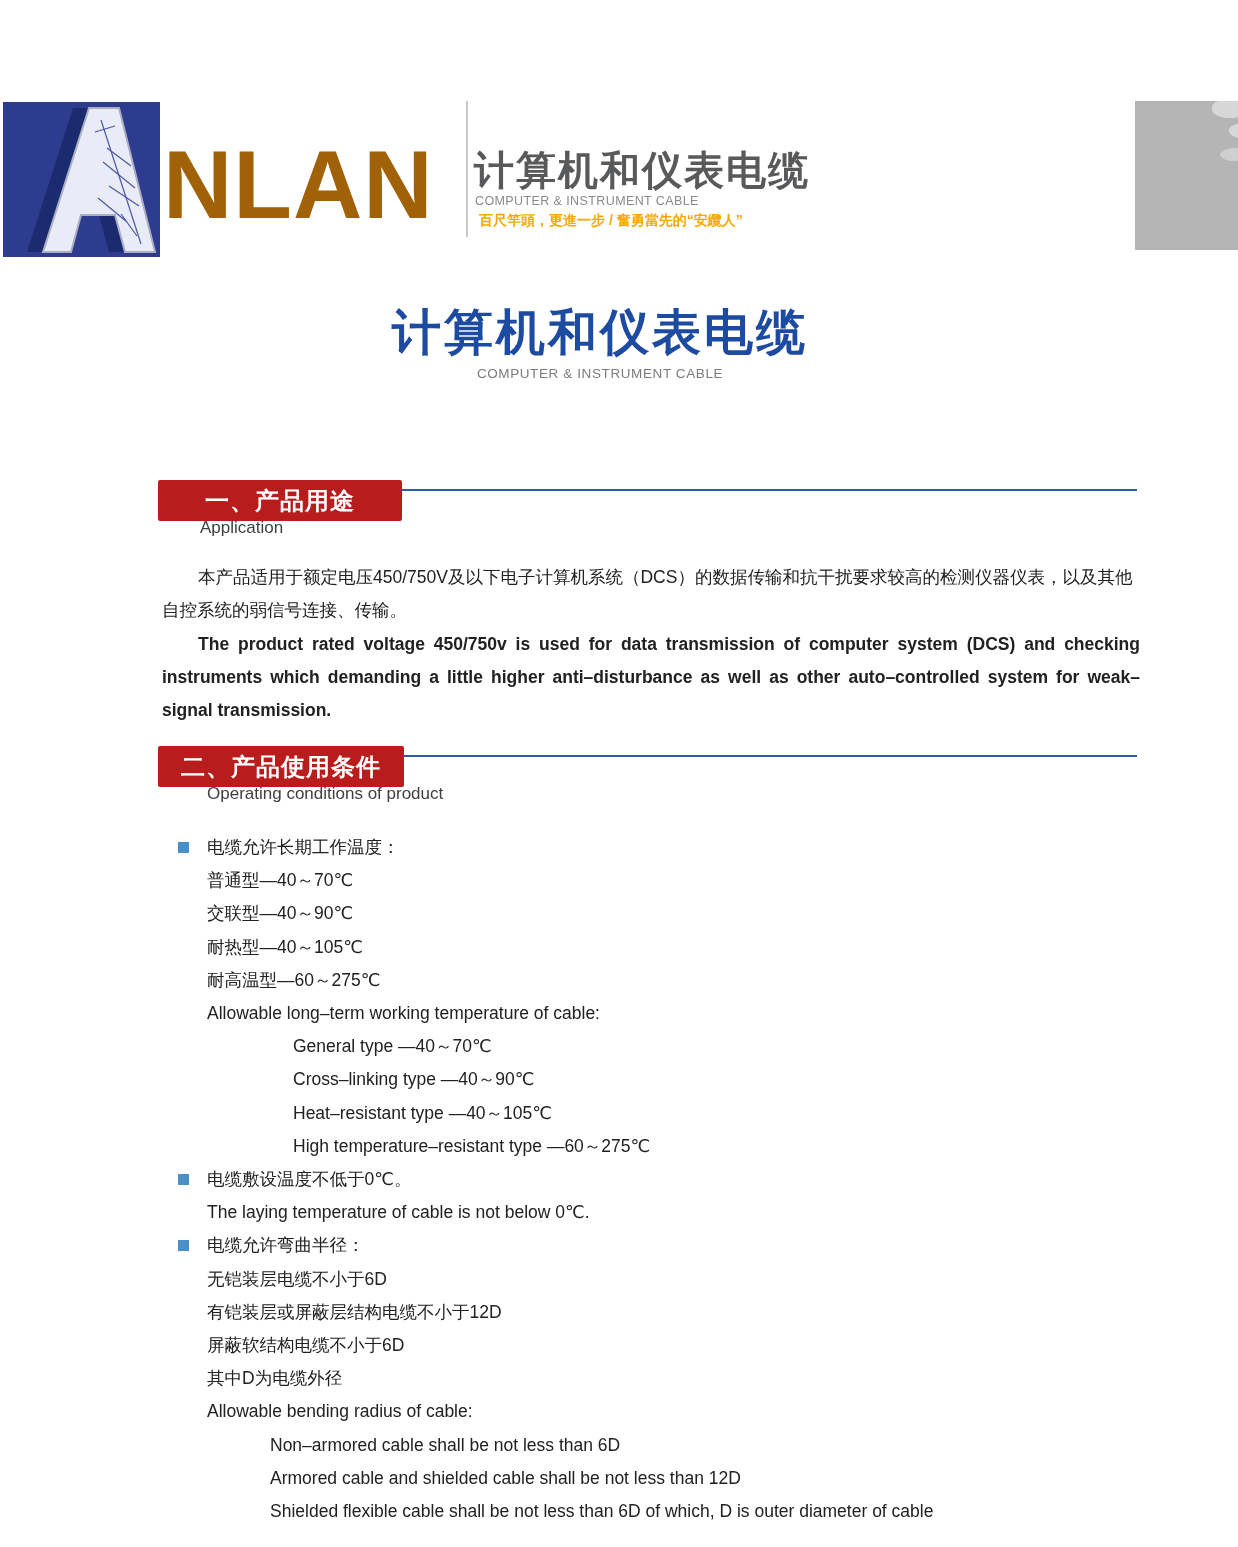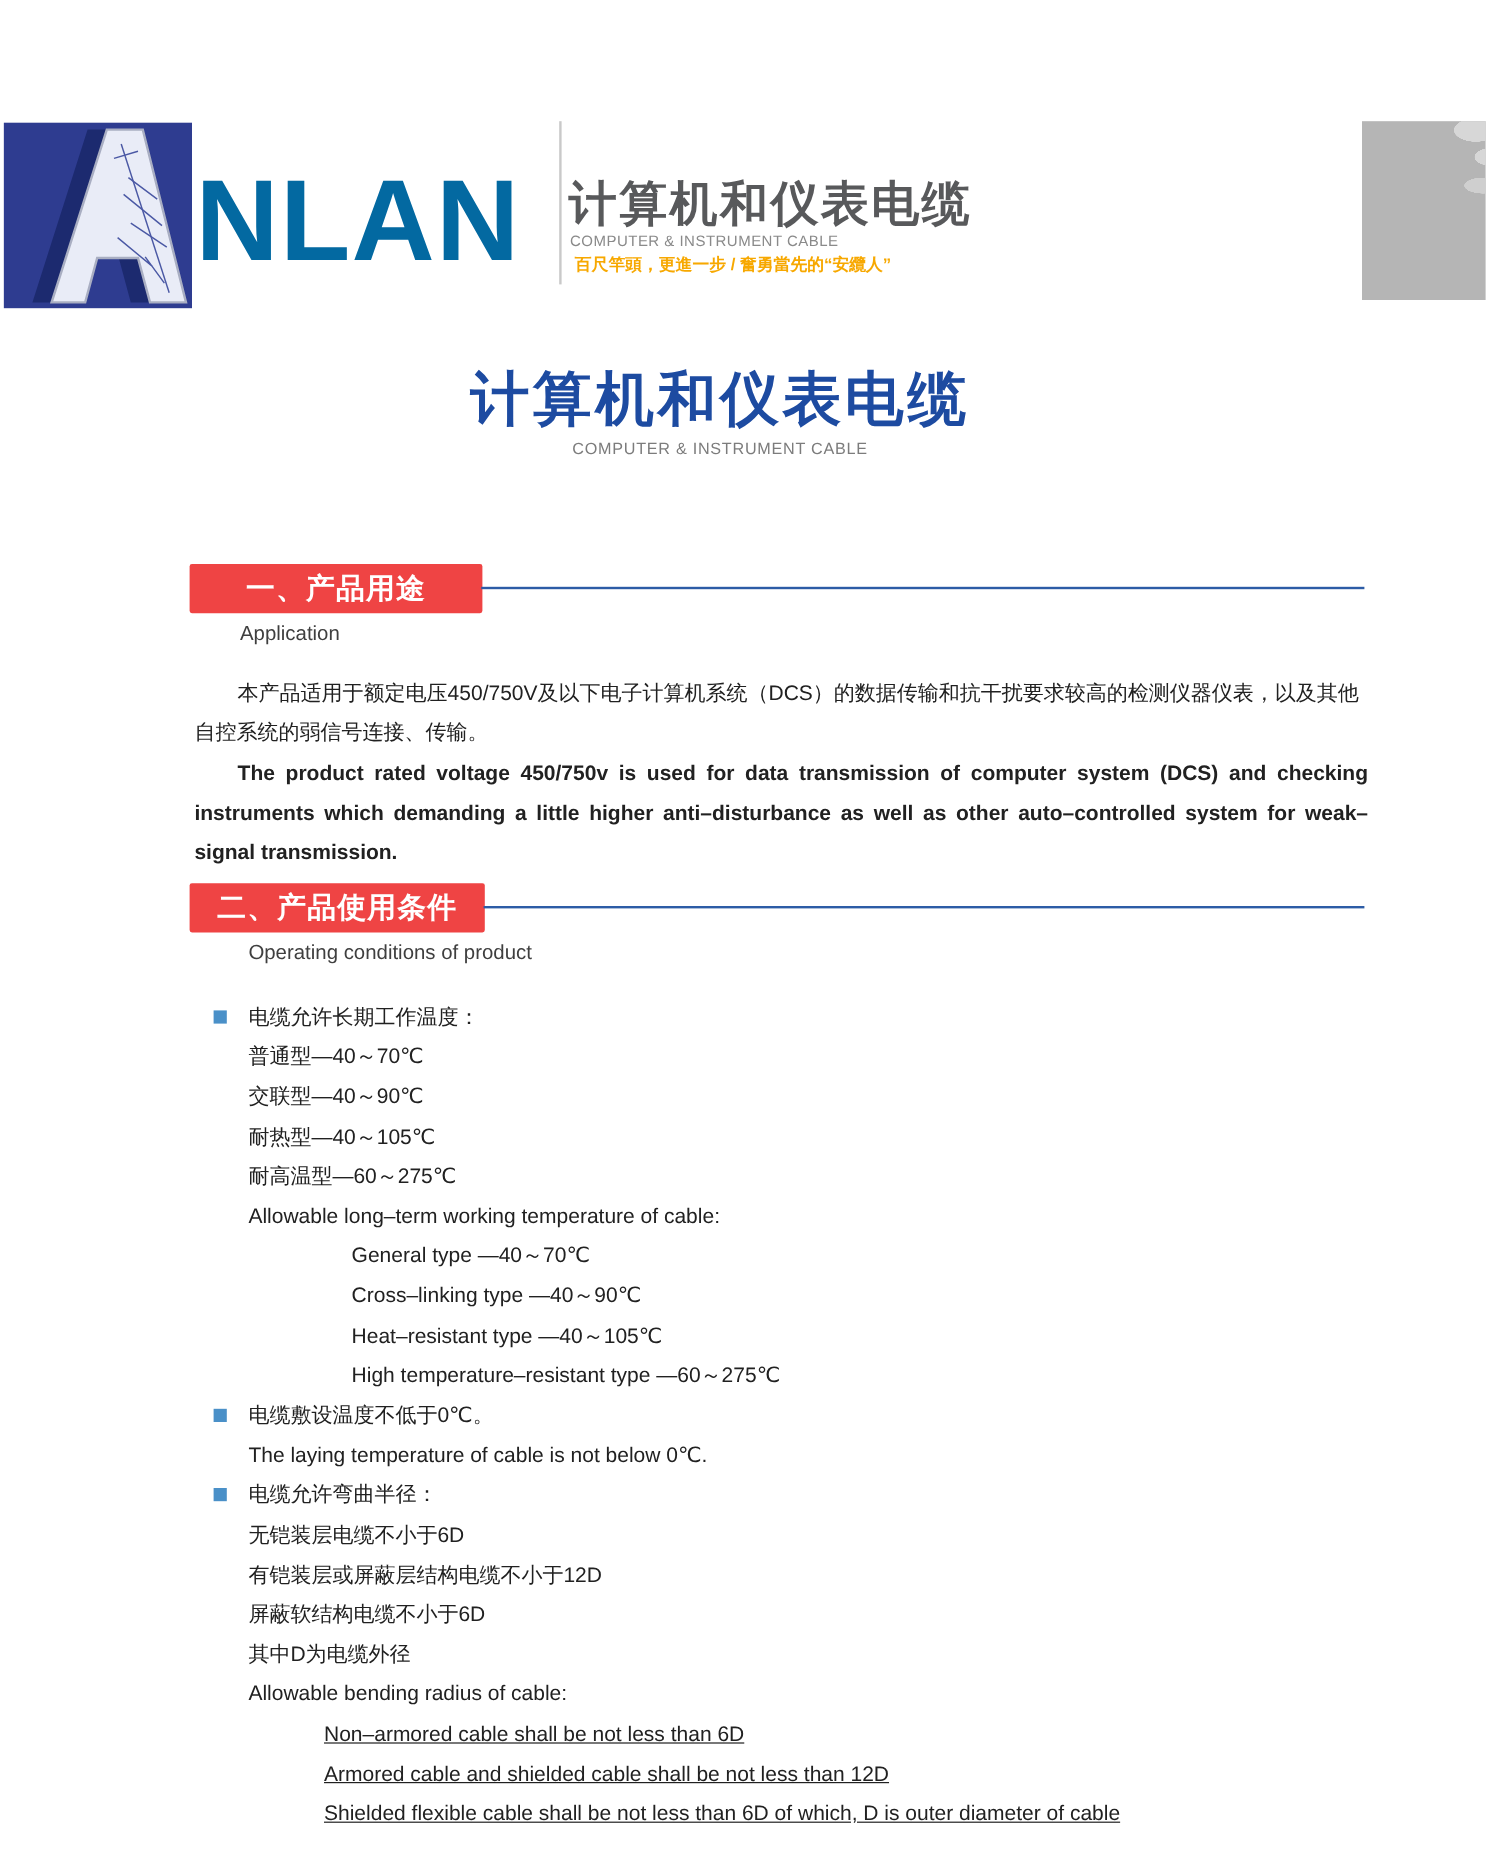--- a/index.html
+++ b/index.html
@@ -7,64 +7,64 @@
     width:1238px;height:1547px;position:relative;background:#ffffff;
     font-family:"Liberation Sans","DejaVu Sans",sans-serif;color:#212121;
     overflow:hidden;
   }
   .abs{position:absolute;}
 
   
   .logo-square{left:3px;top:102px;width:157px;height:155px;}
   .wordmark{
     left:163px;top:142px;font-size:96px;line-height:86px;font-weight:bold;
-    color:#0369a1;letter-spacing:1px;
+    color:#a16207;letter-spacing:1px;
   }
   .brand-divider{left:466px;top:101px;width:2px;height:136px;background:#c9c9c9;}
   .hdr-cn{left:474px;top:146px;font-size:40px;font-weight:bold;color:#58595b;letter-spacing:2px;line-height:48px;}
   .hdr-en{left:475px;top:194px;font-size:12.5px;color:#8a8a8a;letter-spacing:0.4px;}
   .slogan{left:479px;top:212px;font-size:14px;font-weight:bold;color:#f7a800;}
   .photo{
     left:1135px;top:101px;width:103px;height:149px;
     background:
       radial-gradient(ellipse 30px 16px at 92% 5%,  #d7d7d7 60%, rgba(0,0,0,0) 61%),
       radial-gradient(ellipse 22px 12px at 104% 20%, #d7d7d7 60%, rgba(0,0,0,0) 61%),
       radial-gradient(ellipse 26px 11px at 98% 36%, #cfcfcf 60%, rgba(0,0,0,0) 61%),
       #b5b5b5;
   }
 
   
   .hero-cn{left:0;top:300px;width:1200px;text-align:center;font-size:49px;font-weight:bold;color:#1d4ba1;letter-spacing:3px;}
   .hero-en{left:0;top:366px;width:1200px;text-align:center;font-size:13.5px;color:#7c7c7c;letter-spacing:0.6px;}
 
   
   .sec-box{
-    left:158px;width:244px;height:41px;background:#ef4444;border-radius:2px;
-    color:#ffffff;font-size:24px;font-weight:bold;text-align:center;line-height:41px;letter-spacing:1px;
+    left:158px;width:244px;height:41px;background:#b91c1c;border-radius:2px;
+    color:#ffffff;font-size:24px;font-weight:bold;text-align:center;line-height:41px;letter-spacing:1px;margin-top:10px;
   }
   .sec1-box{top:470px;}
   .sec2-box{top:736px;width:246px;text-align:center;}
   .sec-rule{height:2px;background:#2d5ca6;}
   .sec1-rule{left:401px;top:489px;width:736px;}
   .sec2-rule{left:403px;top:755px;width:734px;}
   .sec-sub{font-size:17px;color:#3f3f3f;}
   .sec1-sub{left:200px;top:518px;}
   .sec2-sub{left:207px;top:784px;}
 
   
   .para{left:162px;width:978px;font-size:17.5px;line-height:33px;color:#212121;}
   .para-cn{top:561px;text-indent:36px;}
   .para-en{top:628px;text-indent:36px;text-align:justify;font-weight:bold;}
 
   
   .cond-list{left:0;top:816px;width:1180px;margin-top:15px;}
   .li{position:relative;font-size:17.5px;line-height:33.2px;color:#212121;}
   .li.indent0{margin-left:207px;}
   .li.indent1{margin-left:293px;}
-  .li.indent2{margin-left:270px;text-decoration:underline;}
+  .li.indent2{margin-left:270px;}
   .sq{position:absolute;left:-29px;top:11px;width:11px;height:11px;background:#4a90c8;}
 </style>
 </head>
 <body>
 
 <div class="abs logo-square">
   <svg width="157" height="155" viewBox="0 0 157 155">
     <rect x="0" y="0" width="157" height="155" fill="#2e3c90"></rect>
     <path d="M70 6 L100 6 L136 150 L106 150 L96 113 L62 113 L52 150 L24 150 Z" fill="#1c2a6f"></path>
     <path d="M86 6 L116 6 L152 150 L122 150 L112 113 L78 113 L68 150 L40 150 Z" fill="#e9ecf7" stroke="#a9aec2" stroke-width="2"></path>

